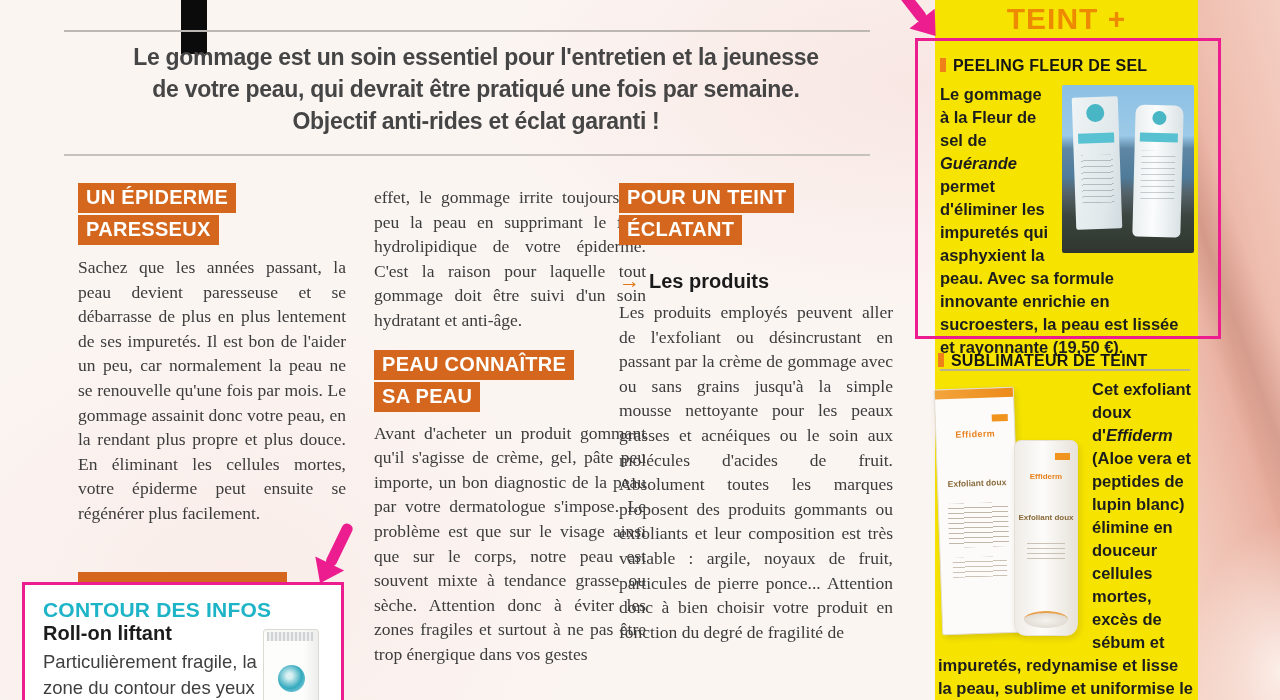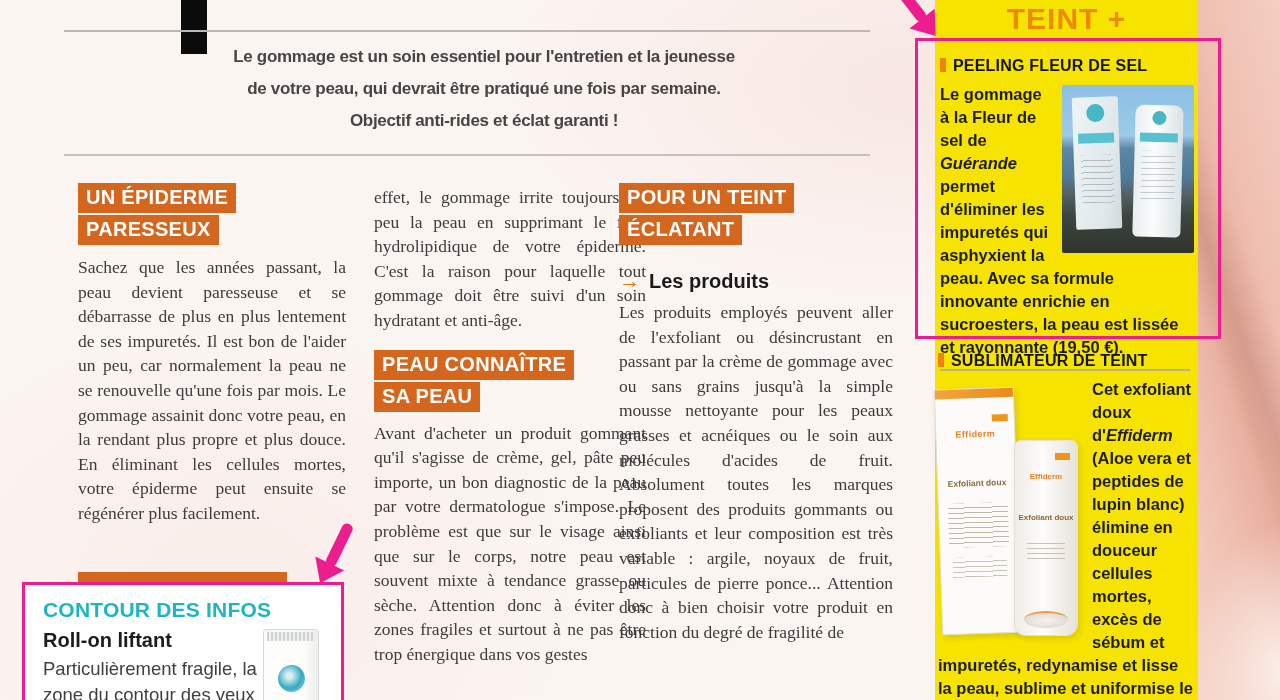--- a/index.html
+++ b/index.html
@@ -20,22 +20,22 @@
       linear-gradient(70deg, transparent 42%, rgba(146,86,70,0.22) 52%, transparent 63%),
       linear-gradient(255deg, #f4cfc2 0%, #efbfb1 32%, #e7ac9c 52%, #efc0b1 72%, #f5d4c7 100%);
   }
 
   .title-square { position:absolute; left:181px; top:0; width:26px; height:54px; background:#0b0b0b; }
   .rule { position:absolute; left:64px; width:806px; height:2px; background:#bdb7b4; }
   .rule-top { top:30px; }
   .rule-bottom { top:154px; background:#c7c1be; }
 
   .intro {
-    position:absolute; left:88px; top:41px; width:792px; text-align:center;
-    font-weight:bold; font-size:17px; line-height:32px; color:#454545; letter-spacing:-0.3px;
+    position:absolute; left:80px; top:41px; width:792px; text-align:center;
+    font-weight:bold; font-size:23px; line-height:32px; color:#454545; letter-spacing:-0.3px;
   }
 
   
   .col { position:absolute; top:183px; }
   .col1 { left:78px;  width:268px; }
   .col2 { left:374px; width:272px; }
   .col3 { left:619px; width:274px; }
 
   .sec-header span {
     display:inline-block; background:#d4671d; color:#ffffff;
@@ -60,21 +60,21 @@
 
   .hidden-bar { position:absolute; left:78px; top:572px; width:209px; height:11px; background:#d4671d; }
 
   
   .eye-box {
     position:absolute; left:22px; top:582px; width:322px; height:132px;
     background:#ffffff; border:3px solid #ec1d8e; box-sizing:border-box;
     padding:13px 0 0 18px;
   }
   .eye-title { color:#1db4c8; font-weight:bold; font-size:21px; letter-spacing:0.2px; }
-  .eye-sub   { color:#1c1c1c; font-weight:bold; font-size:20px; margin-top:7px; }
+  .eye-sub   { color:#1c1c1c; font-weight:bold; font-size:20px; }
   .eye-body  { color:#3f3f3f; font-size:18.5px; line-height:26px; width:238px; margin-top:4px; }
   .rollon {
     position:absolute; right:22px; top:44px; width:54px; height:86px;
     background:#fdfdfc; border:1px solid #dcd8d2; border-radius:3px;
     box-shadow:inset -8px 0 9px rgba(0,0,0,0.06);
   }
   .rollon-cap { height:9px; margin:2px 3px 0; background:repeating-linear-gradient(90deg,#cfd3d4 0 2px,#eef0f0 2px 4px); }
   .rollon-logo {
     width:27px; height:27px; margin:24px auto 0; border-radius:50%;
     background:radial-gradient(circle at 42% 40%, #d9f1f3 12%, #35aabe 55%, #83ccdd 85%);

